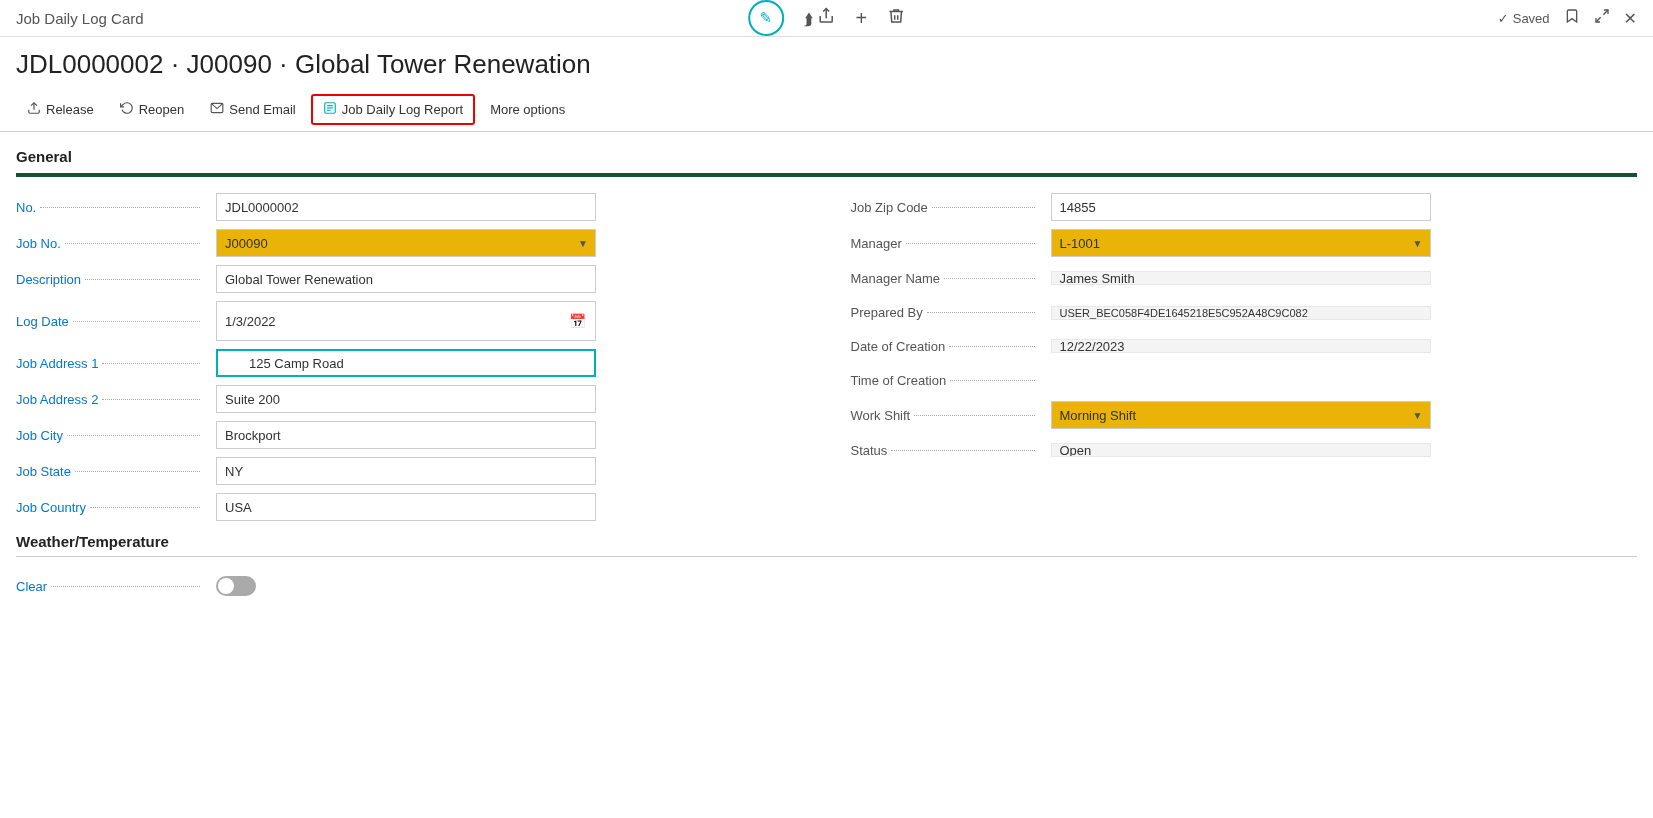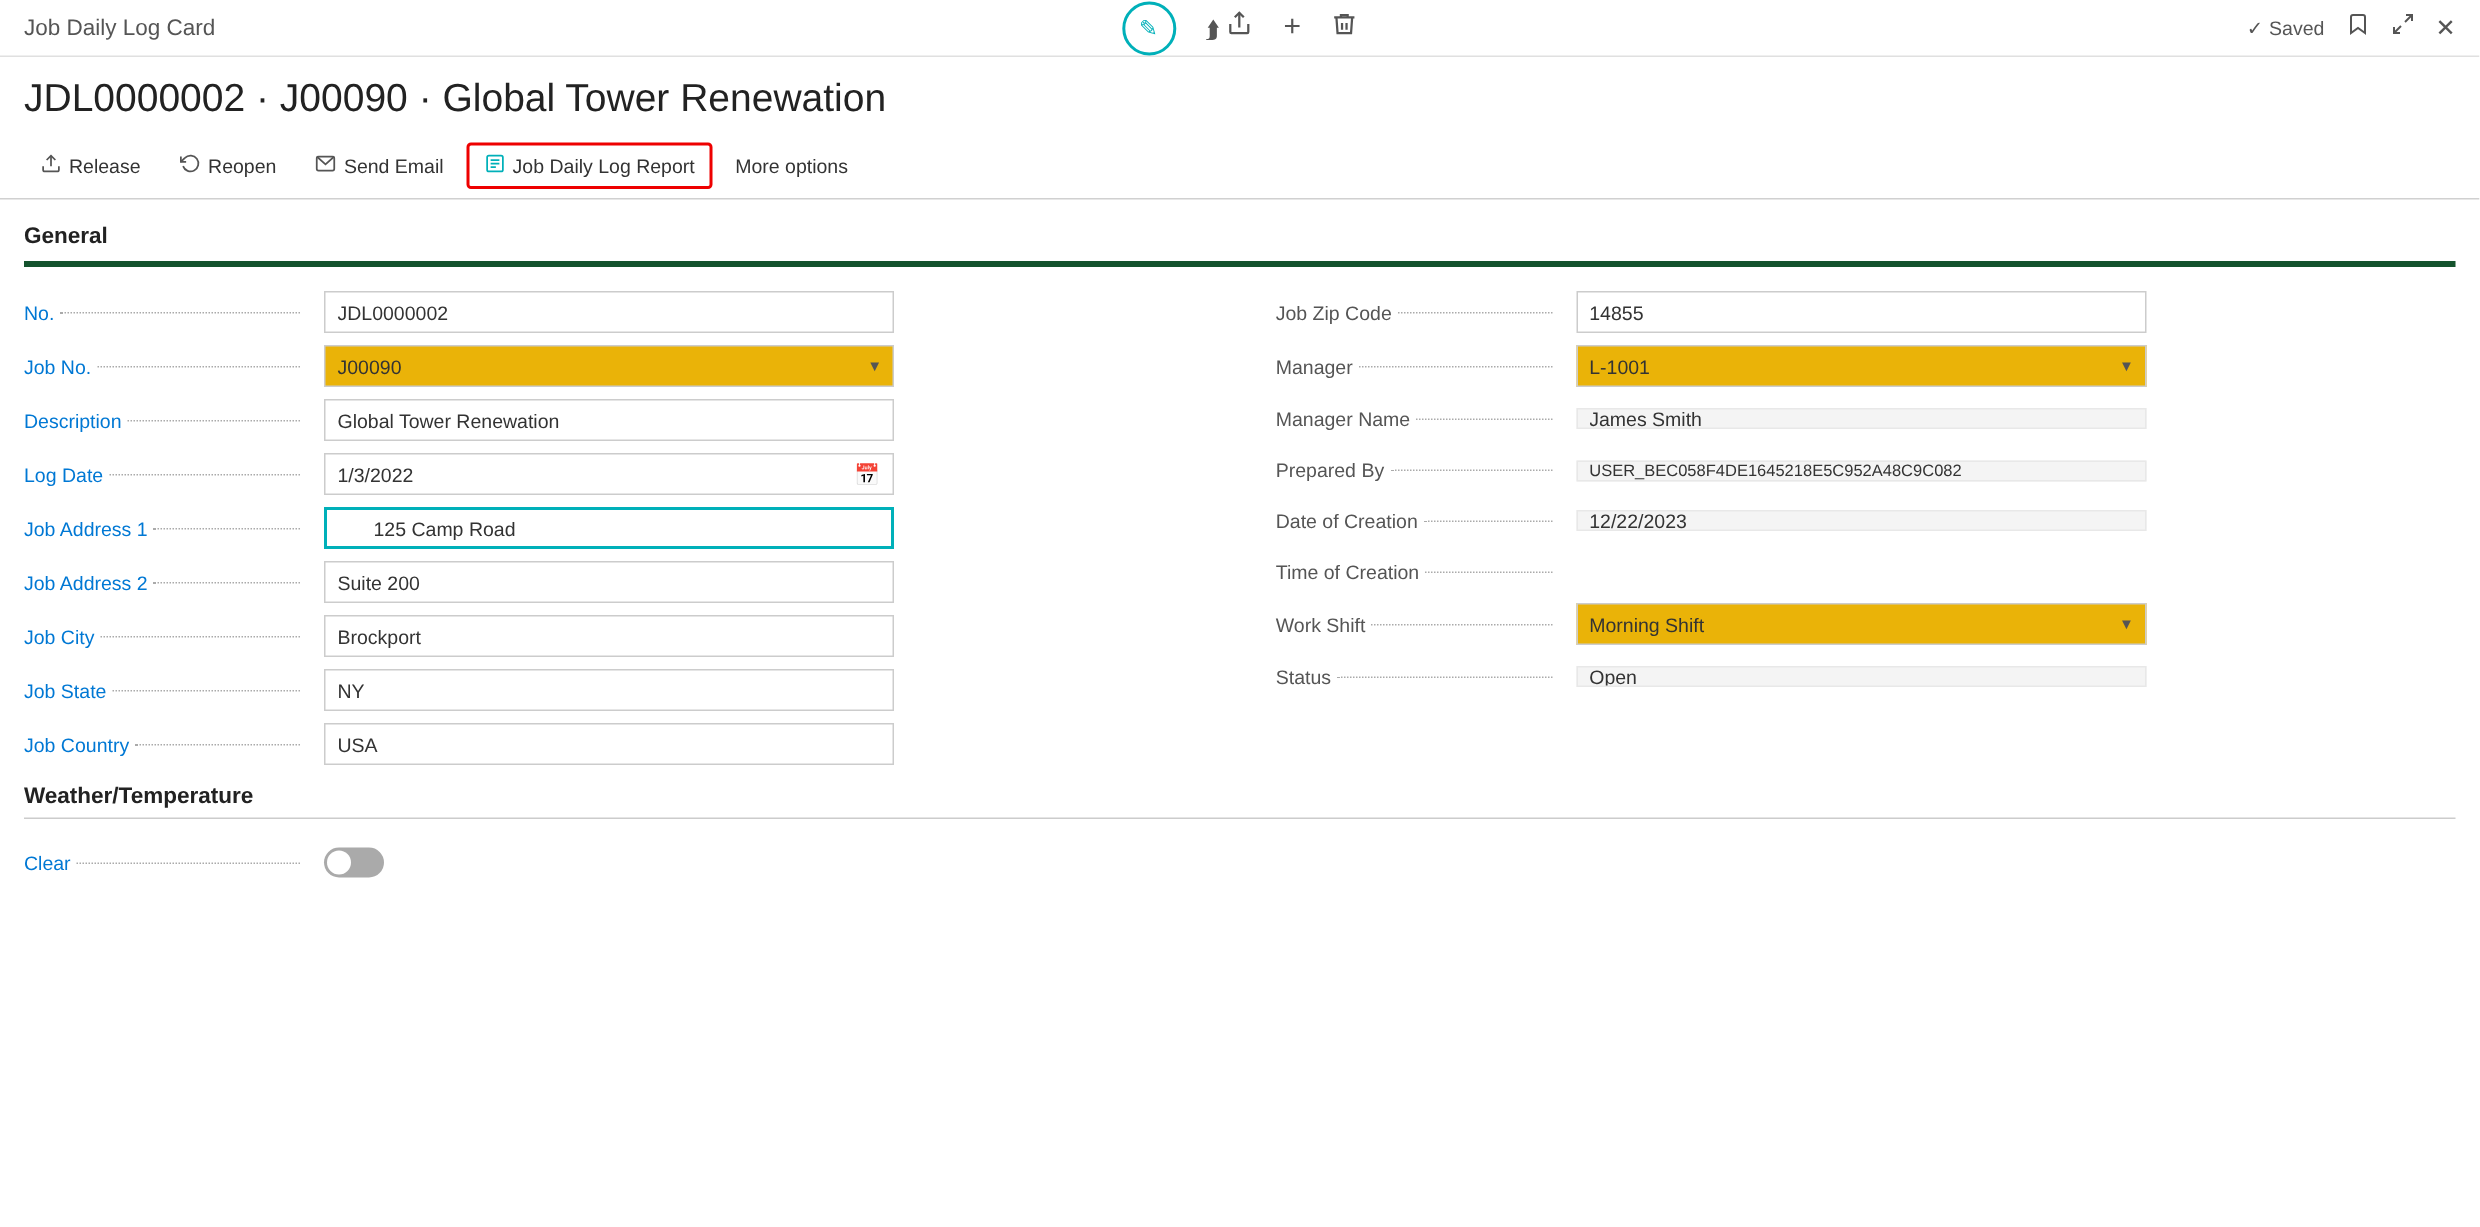--- a/index.html
+++ b/index.html
@@ -166,21 +166,21 @@
       pointer-events: none;
       color: #555;
       font-size: 10px;
     }
     .date-wrapper {
       display: flex;
       align-items: center;
       width: 100%;
       border: 1px solid #ccc;
       background: #fff;
-      height: 28px;
+      height: 40px;
     }
     .date-input {
       flex: 1;
       border: none;
       padding: 4px 8px;
       font-size: 13px;
       color: #333;
       background: transparent;
       outline: none;
     }

